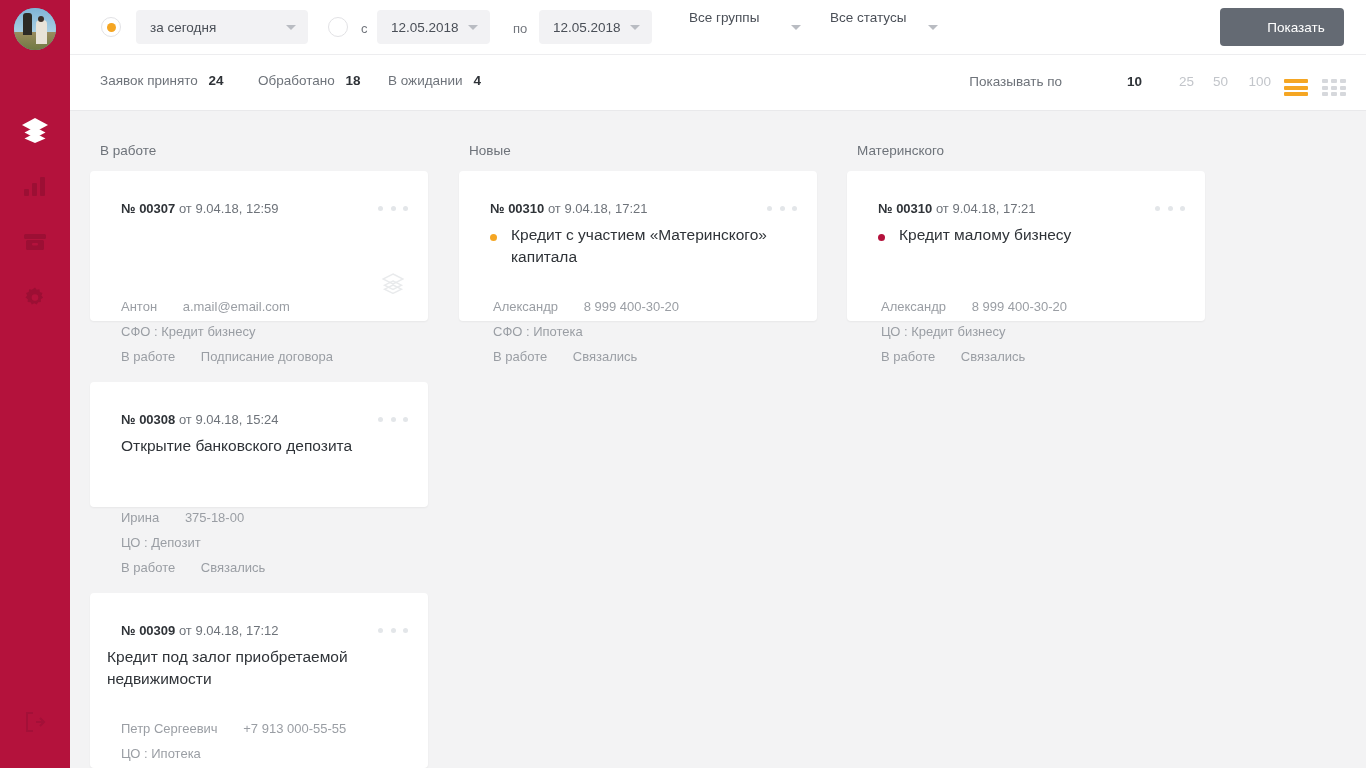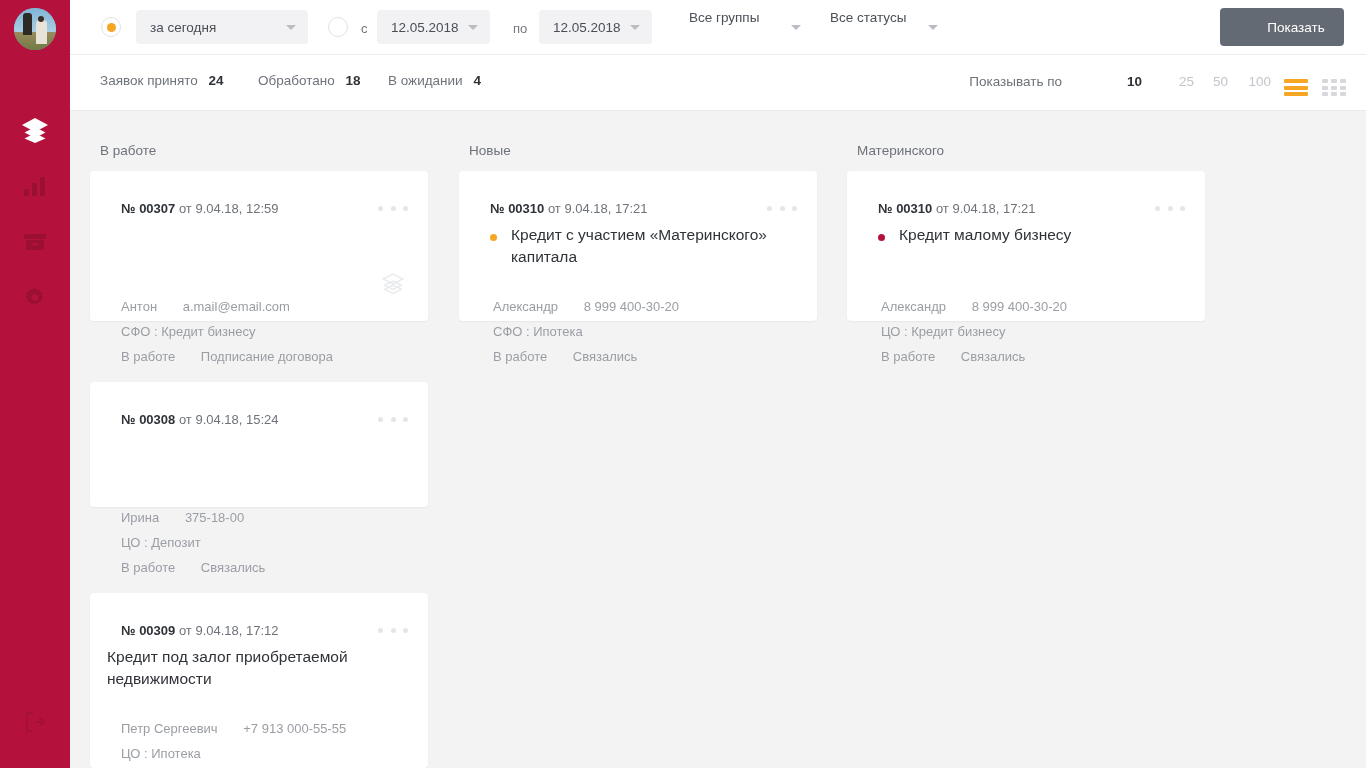--- a/index.html
+++ b/index.html
@@ -379,20 +379,21 @@
     <div class="card" style="left:20px; top:271px; width:338px; height:125px;">
       <div class="card-num">
         <b><span>№</span>&nbsp;<span>00308</span></b>
         <span>от 9.04.18, 15:24</span>
       </div>
       <div class="dots">
         <span></span>
           <span></span>
           <span></span>
       </div>
+      <div class="card-title" style="left:31px; width:270px;">Открытие банковского депозита</div>
       <div class="meta" style="left:31px; top:128px;">
         <span>Ирина</span>
         <span class="m2">375-18-00</span>
       </div>
       <div class="meta" style="left:31px; top:153px;">ЦО : Депозит</div>
       <div class="meta" style="left:31px; top:178px;">
         <span>В работе</span>
         <span class="m2">Связались</span>
       </div>
     </div>

